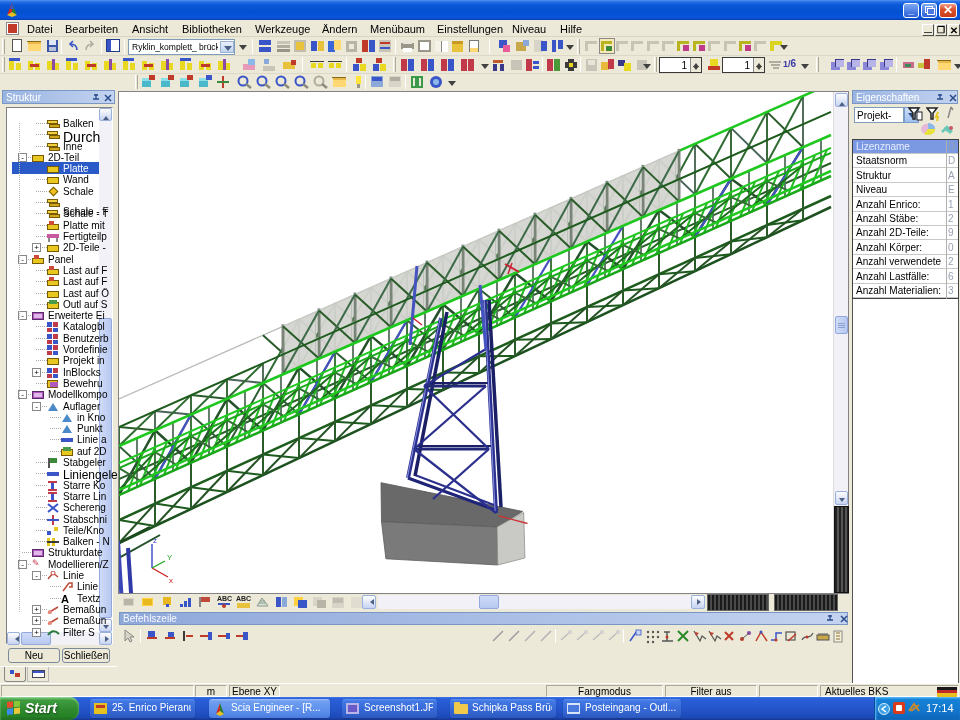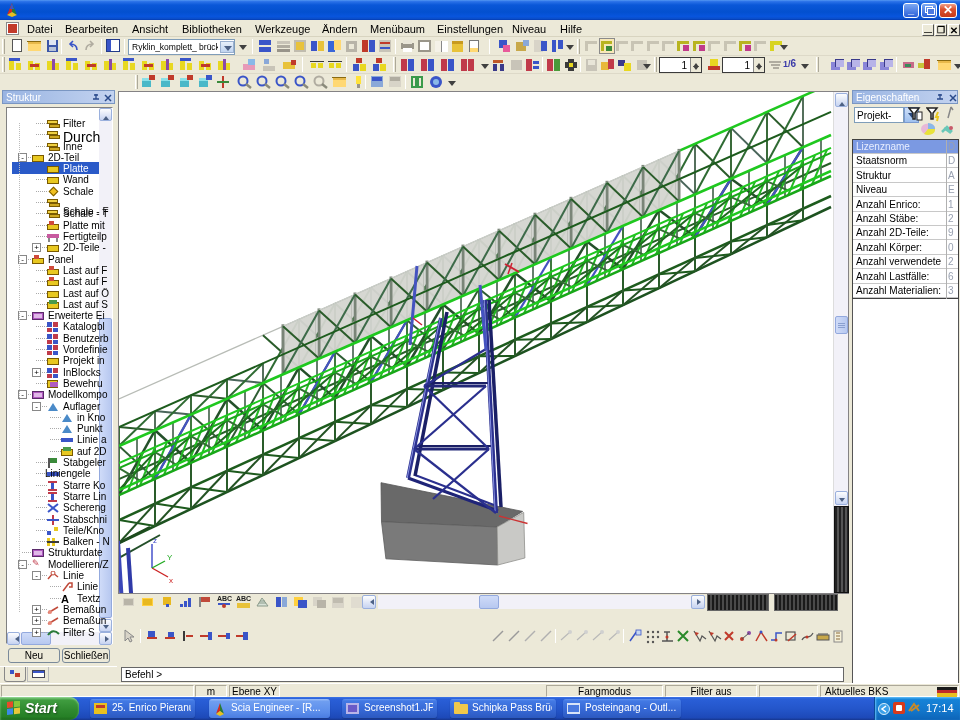--- a/index.html
+++ b/index.html
@@ -557,21 +557,21 @@
 <div class="abs" style="left:14px;top:0;width:30px;height:13px;background:linear-gradient(180deg,#cfdbf8,#b7c8f0);border:1px solid #93a9de;border-radius:2px"></div>
 <div class="abs" style="left:92px;top:0;width:13px;height:13px;background:linear-gradient(180deg,#fdfdfe,#c7d3f1);border:1px solid #9ab0dd;border-radius:2px">
           <div class="abs" style="left:5px;top:3px;border:3px solid transparent;border-left:4px solid #4d6185"></div>
         </div>
 </div>
       <div class="abs" style="left:29px;top:15px;width:11px;height:1px;background:repeating-linear-gradient(90deg,#aaa 0 1px,transparent 1px 2px)"></div>
       <div class="abs" style="left:40px;top:11px;width:13px;height:10px">
         <div style="position:absolute;left:0px;top:1px;width:11px;height:4px;background:#f0d040;border:1px solid #7a5a00"></div>
         <div style="position:absolute;left:2px;top:5px;width:11px;height:4px;background:#d0a820;border:1px solid #7a5a00"></div>
       </div>
-      <span class="abs" style="left:56px;top:10px;font-size:10px;white-space:nowrap">Filter</span>
+      <span class="abs" style="left:56px;top:10px;font-size:10px;white-space:nowrap">Balken</span>
       <div class="abs" style="left:29px;top:26px;width:11px;height:1px;background:repeating-linear-gradient(90deg,#aaa 0 1px,transparent 1px 2px)"></div>
       <div class="abs" style="left:40px;top:22px;width:13px;height:10px">
         <div style="position:absolute;left:0px;top:1px;width:11px;height:4px;background:#f0d040;border:1px solid #7a5a00"></div>
         <div style="position:absolute;left:2px;top:5px;width:11px;height:4px;background:#d0a820;border:1px solid #7a5a00"></div>
       </div>
       <span class="abs" style="left:56px;top:21px;font-size:14px;white-space:nowrap">Durch</span>
       <div class="abs" style="left:29px;top:38px;width:11px;height:1px;background:repeating-linear-gradient(90deg,#aaa 0 1px,transparent 1px 2px)"></div>
       <div class="abs" style="left:40px;top:34px;width:13px;height:10px">
         <div style="position:absolute;left:0px;top:1px;width:11px;height:4px;background:#f0d040;border:1px solid #7a5a00"></div>
         <div style="position:absolute;left:2px;top:5px;width:11px;height:4px;background:#d0a820;border:1px solid #7a5a00"></div>
@@ -655,21 +655,21 @@
       <div class="abs" style="left:29px;top:185px;width:11px;height:1px;background:repeating-linear-gradient(90deg,#aaa 0 1px,transparent 1px 2px)"></div>
       <div class="abs" style="left:40px;top:181px;width:13px;height:10px">
         <div style="position:absolute;left:0px;top:2px;width:12px;height:7px;background:#e8c820;border:1px solid #7a5a00"></div>
       </div>
       <span class="abs" style="left:56px;top:180px;font-size:10px;white-space:nowrap">Last auf Ö</span>
       <div class="abs" style="left:29px;top:196px;width:11px;height:1px;background:repeating-linear-gradient(90deg,#aaa 0 1px,transparent 1px 2px)"></div>
       <div class="abs" style="left:40px;top:192px;width:13px;height:10px">
         <div style="position:absolute;left:0px;top:2px;width:12px;height:7px;background:#e8c820;border:1px solid #7a5a00"></div>
         <div style="position:absolute;left:2px;top:0px;width:8px;height:4px;background:#4a9a4a"></div>
       </div>
-      <span class="abs" style="left:56px;top:191px;font-size:10px;white-space:nowrap">Last auf S</span>
+      <span class="abs" style="left:56px;top:191px;font-size:10px;white-space:nowrap">Outl auf S</span>
       <div class="abs" style="left:15px;top:207px;width:10px;height:1px;background:repeating-linear-gradient(90deg,#aaa 0 1px,transparent 1px 2px)"></div>
       <div class="abs" style="left:11px;top:203px;width:9px;height:9px;background:#fff;border:1px solid #888;font-size:8px;line-height:7px;text-align:center">-</div>
       <div class="abs" style="left:25px;top:203px;width:13px;height:10px">
         <div style="position:absolute;left:0px;top:1px;width:12px;height:8px;background:#b05ac0;border:1px solid #5a2a6a"></div>
         <div style="position:absolute;left:2px;top:3px;width:8px;height:4px;background:#e0b8e8"></div>
       </div>
       <span class="abs" style="left:41px;top:202px;font-size:10px;white-space:nowrap">Erweiterte Ei</span>
       <div class="abs" style="left:29px;top:218px;width:11px;height:1px;background:repeating-linear-gradient(90deg,#aaa 0 1px,transparent 1px 2px)"></div>
       <div class="abs" style="left:40px;top:214px;width:13px;height:10px">
         <div style="position:absolute;left:0px;top:0px;width:5px;height:5px;background:#3a55c8"></div>
@@ -751,21 +751,21 @@
       <div class="abs" style="left:29px;top:354px;width:11px;height:1px;background:repeating-linear-gradient(90deg,#aaa 0 1px,transparent 1px 2px)"></div>
       <div class="abs" style="left:40px;top:350px;width:13px;height:10px">
         <div style="position:absolute;left:1px;top:0px;width:2px;height:10px;background:#555"></div>
         <div style="position:absolute;left:3px;top:0px;width:7px;height:5px;background:#3a8a3a"></div>
       </div>
       <span class="abs" style="left:56px;top:349px;font-size:10px;white-space:nowrap">Stabgeler</span>
       <div class="abs" style="left:29px;top:365px;width:11px;height:1px;background:repeating-linear-gradient(90deg,#aaa 0 1px,transparent 1px 2px)"></div>
       <div class="abs" style="left:40px;top:361px;width:13px;height:10px">
         <div style="position:absolute;left:0px;top:3px;width:12px;height:4px;background:#3a55c8"></div>
       </div>
-      <span class="abs" style="left:38px;top:360px;font-size:10px;white-space:nowrap">Liniengele</span>
+      <span class="abs" style="left:56px;top:360px;font-size:12px;white-space:nowrap">Liniengele</span>
       <div class="abs" style="left:29px;top:377px;width:11px;height:1px;background:repeating-linear-gradient(90deg,#aaa 0 1px,transparent 1px 2px)"></div>
       <div class="abs" style="left:40px;top:373px;width:13px;height:10px">
         <div style="position:absolute;left:1px;top:0px;width:9px;height:2px;background:#c03a4a"></div>
         <div style="position:absolute;left:4px;top:2px;width:3px;height:6px;background:#3a55c8"></div>
         <div style="position:absolute;left:1px;top:8px;width:9px;height:2px;background:#c03a4a"></div>
       </div>
       <span class="abs" style="left:56px;top:372px;font-size:10px;white-space:nowrap">Starre Ko</span>
       <div class="abs" style="left:29px;top:388px;width:11px;height:1px;background:repeating-linear-gradient(90deg,#aaa 0 1px,transparent 1px 2px)"></div>
       <div class="abs" style="left:40px;top:384px;width:13px;height:10px">
         <div style="position:absolute;left:1px;top:0px;width:9px;height:2px;background:#c03a4a"></div>
@@ -1396,20 +1396,29 @@
     </div>
     <div class="abs" style="left:260px;top:1px;width:313px;height:14px;background:#f2f1f8"></div>
 <div class="abs" style="left:361px;top:1px;width:20px;height:14px;background:linear-gradient(180deg,#cfdbf8,#b7c8f0);border:1px solid #93a9de;border-radius:2px"></div>
 <div class="abs" style="left:573px;top:1px;width:14px;height:14px;background:linear-gradient(180deg,#fdfdfe,#c7d3f1);border:1px solid #9ab0dd;border-radius:2px">
       <div style="position:absolute;left:5px;top:3px;border:3px solid transparent;border-left:4px solid #4d6185"></div>
     </div>
     <div class="abs" style="left:589px;top:0px;width:62px;height:17px;background:repeating-linear-gradient(90deg,#1a1a1a 0 2px,#4a4a4a 2px 4px);border:1px solid #666"></div>
     <div class="abs" style="left:656px;top:0px;width:64px;height:17px;background:repeating-linear-gradient(90deg,#1a1a1a 0 2px,#4a4a4a 2px 4px);border:1px solid #666"></div>
   </div>
 <div class="abs" style="left:118px;top:611px;width:731px;height:72px;background:#ece9d8">
+    <div class="abs" style="left:1px;top:1px;width:729px;height:13px;background:linear-gradient(90deg,#8fa8da,#c3d3f0);border:1px solid #7a96c2">
+<span class="abs" style="left:3px;top:0px;color:#f8fafd;font-size:10px">Befehlszeile</span>
+<svg class="abs" style="left:705px;top:1px" width="10" height="10">
+        <path d="M5 1 v5 M2 6 h6 M3 2 h4" stroke="#2a4a8a" stroke-width="1.3" fill="none"></path>
+      </svg>
+<svg class="abs" style="left:719px;top:1px" width="10" height="10">
+        <path d="M2 2 l6 6 M8 2 l-6 6" stroke="#2a4a8a" stroke-width="1.5"></path>
+      </svg>
+</div>
     <svg class="abs" style="left:4px;top:18px" width="14" height="14">
       <path d="M3 1 L3 12 L6 9 L8 13 L10 12 L8 8 L12 8 Z" fill="#d8d4c8" stroke="#888"></path>
     </svg>
     <div class="sep" style="left:22px;top:18px;height:14px"></div>
     <div class="ic" style="left:27px;top:18px;width:15px;height:14px">
       <div style="position:absolute;left:2px;top:8px;width:10px;height:2px;background:#c03a2a"></div>
       <div style="position:absolute;left:3px;top:2px;width:7px;height:6px;background:#3a55c8"></div>
     </div>
     <div class="ic" style="left:45px;top:18px;width:15px;height:14px">
       <div style="position:absolute;left:2px;top:8px;width:10px;height:2px;background:#c03a2a"></div>
@@ -1515,23 +1524,20 @@
       <circle cx="7" cy="8" r="1.5" fill="#c03a2a"></circle>
     </svg>
     <svg class="ic" style="left:698px;top:18px" width="15" height="15">
       <rect x="1" y="6" width="12" height="5" fill="#c8a84a" stroke="#555" stroke-width="1"></rect>
       <path d="M2 5 h10" stroke="#555"></path>
     </svg>
     <svg class="ic" style="left:713px;top:18px" width="15" height="15">
       <rect x="3" y="2" width="8" height="11" fill="#f5f0d8" stroke="#888"></rect>
       <path d="M5 4 h4 M5 7 h4 M5 10 h4" stroke="#8a6a3a"></path>
     </svg>
-    <div class="abs" style="left:3px;top:56px;width:723px;height:15px;background:#fff;border:1px solid #666;font-size:10px">
-      <span class="abs" style="left:3px;top:1px">Befehl &gt;</span>
-    </div>
   </div>
 <div class="abs" style="left:0;top:683px;width:960px;height:14px;background:#ece9d8;border-top:1px solid #fff">
     <div class="cell" style="left:1px;width:193px;text-align:left;padding-left:4px;font-size:10px;line-height:12px"></div>
     <div class="cell" style="left:195px;width:32px;text-align:center;font-size:10px;line-height:12px">m</div>
     <div class="cell" style="left:229px;width:51px;text-align:center;font-size:10px;line-height:12px">Ebene XY</div>
     <div class="cell" style="left:546px;width:117px;text-align:center;font-size:10px;line-height:12px">Fangmodus</div>
     <div class="cell" style="left:665px;width:92px;text-align:center;font-size:10px;line-height:12px">Filter aus</div>
     <div class="cell" style="left:759px;width:59px;text-align:left;padding-left:4px;font-size:10px;line-height:12px"></div>
     <div class="cell" style="left:820px;width:139px;text-align:left;padding-left:4px;font-size:10px;line-height:12px">Aktuelles BKS</div>
     <div class="abs" style="left:937px;top:3px;width:20px;height:10px">

